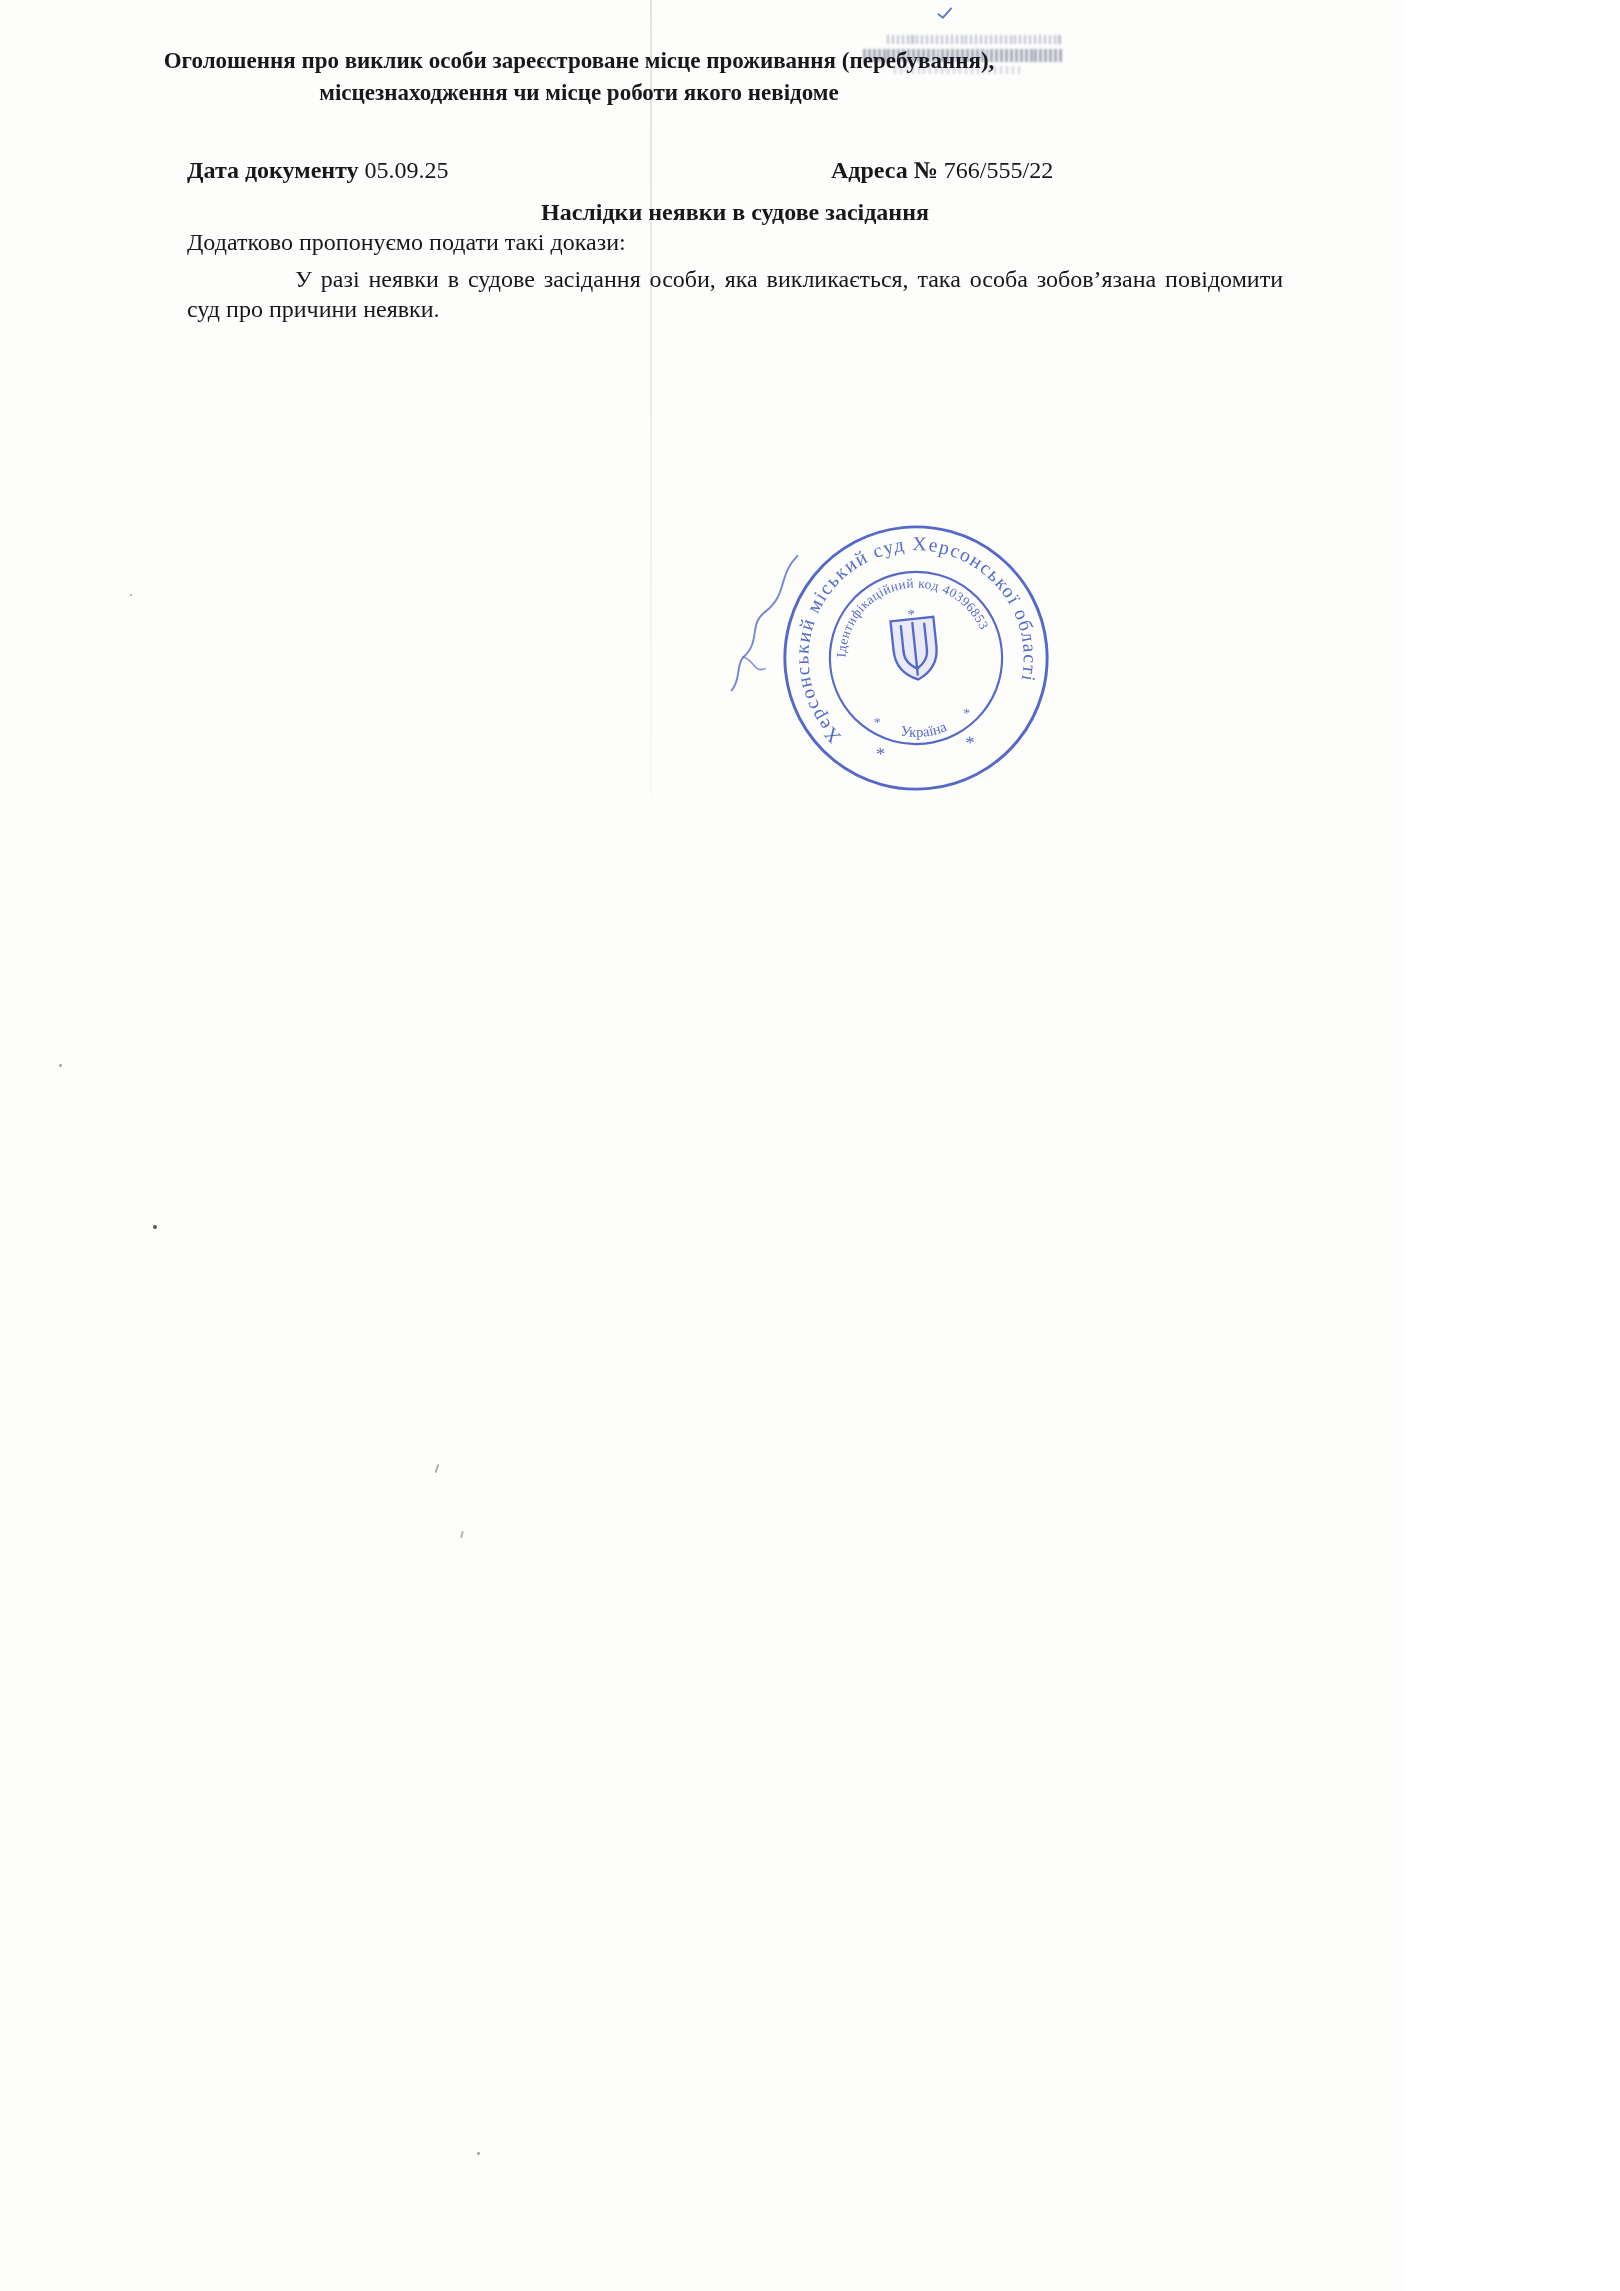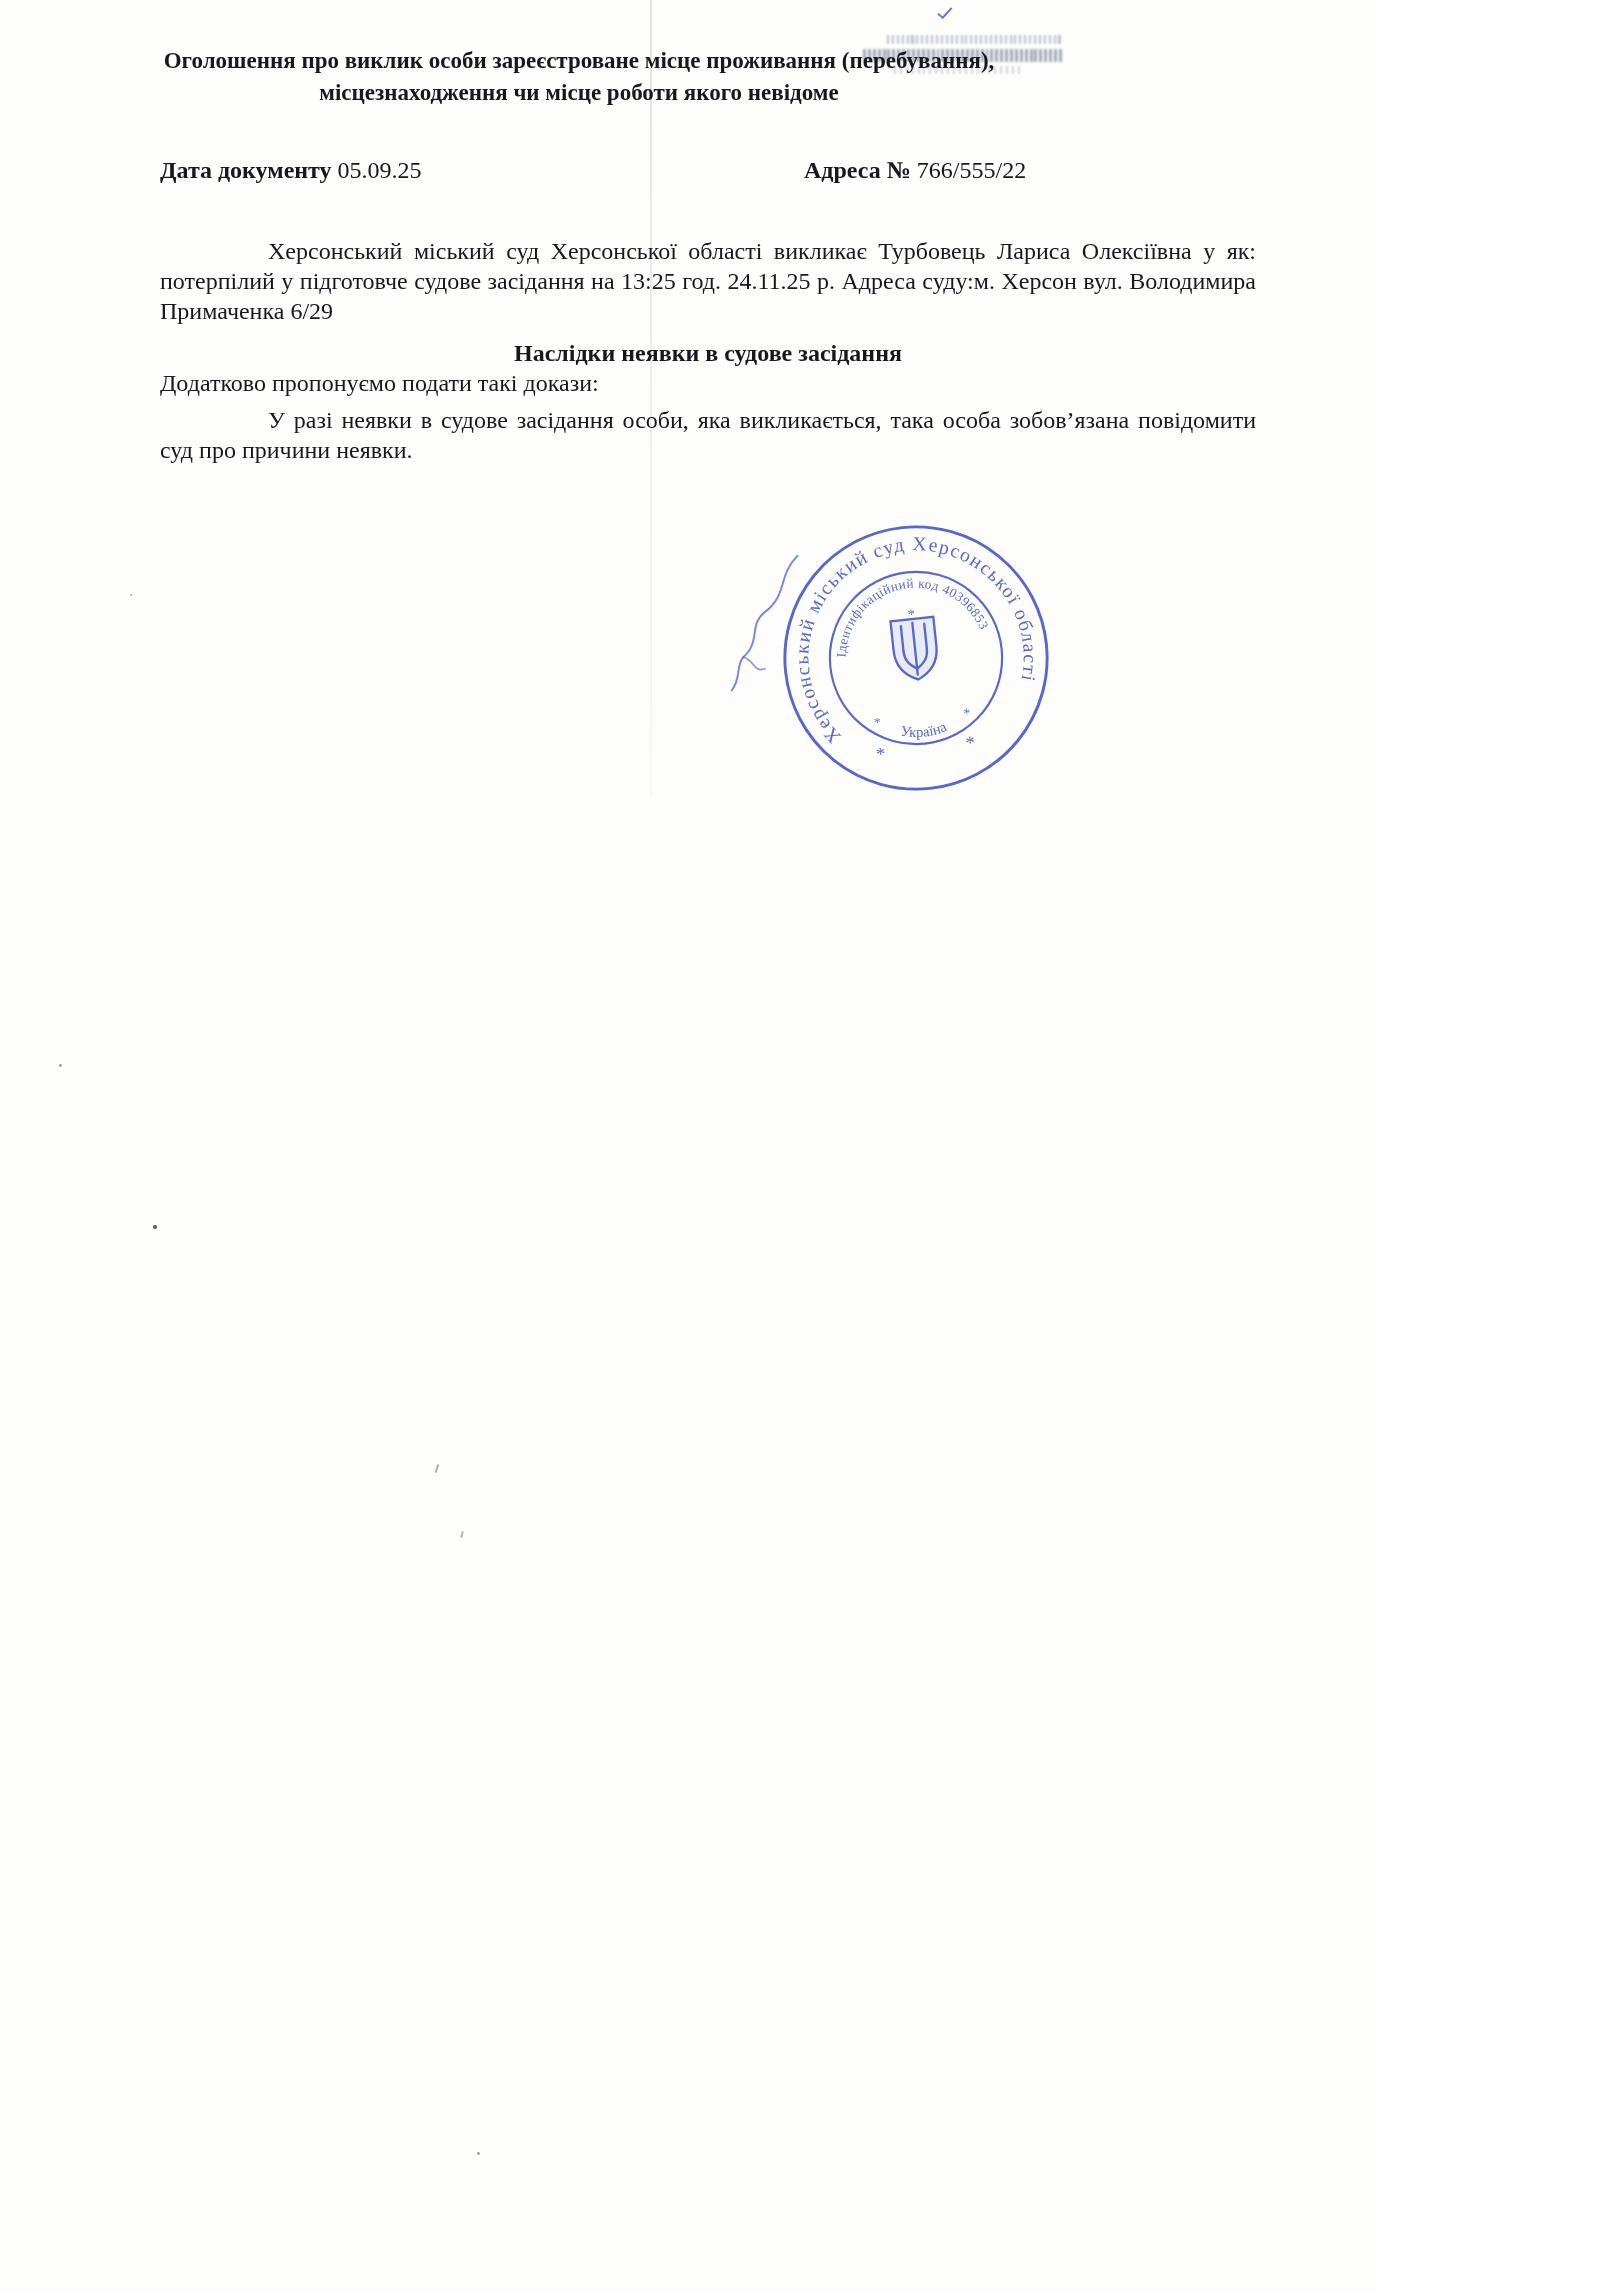--- a/index.html
+++ b/index.html
@@ -8,20 +8,21 @@
     background: #ffffff;
   }
   .page {
     position: relative;
     width: 1376px;
     height: 2292px;
     background: #fdfdfc;
     font-family: "Liberation Serif", serif;
     color: #17171c;
     overflow: hidden;
+    padding-left: 27px;
   }
   
   .title-block {
     position: absolute;
     left: 579px;
     top: 45px;
     transform: translateX(-50%);
     text-align: center;
     font-weight: bold;
     font-size: 23px;
@@ -151,21 +152,20 @@
       <span>
         <span class="bold">Дата документу</span>
         <span>05.09.25</span>
       </span>
       <span class="case-group">
         <span class="bold">Адреса №</span>
         <span>766/555/22</span>
       </span>
     </div>
 
-    <p class="par-indent summons">Херсонський міський суд Херсонської області викликає Турбовець Лариса Олексіївна у як: потерпілий у підготовче судове засідання  на  13:25 год. 24.11.25 р. Адреса суду:м. Херсон вул. Володимира Примаченка 6/29</p>
     <p class="plain-line section-heading">Наслідки неявки в судове засідання</p>
 
     <p class="plain-line">Додатково пропонуємо подати такі докази:</p>
 
     <p class="par-indent cons2">У разі неявки в судове засідання особи, яка викликається, така особа зобов’язана повідомити суд про причини неявки.</p>
   </div>
 
   <svg class="squiggle" width="108" height="157" viewBox="0 0 110 160">
     <path d="M85,5 C65,25 75,45 52,62 C35,75 48,92 30,108 C22,116 28,130 18,142" fill="none" stroke="#3f55c2" stroke-width="2" opacity="0.7" stroke-linecap="round"></path>
     <path d="M30,108 C42,112 40,124 52,120" fill="none" stroke="#3f55c2" stroke-width="1.8" opacity="0.6" stroke-linecap="round"></path>

